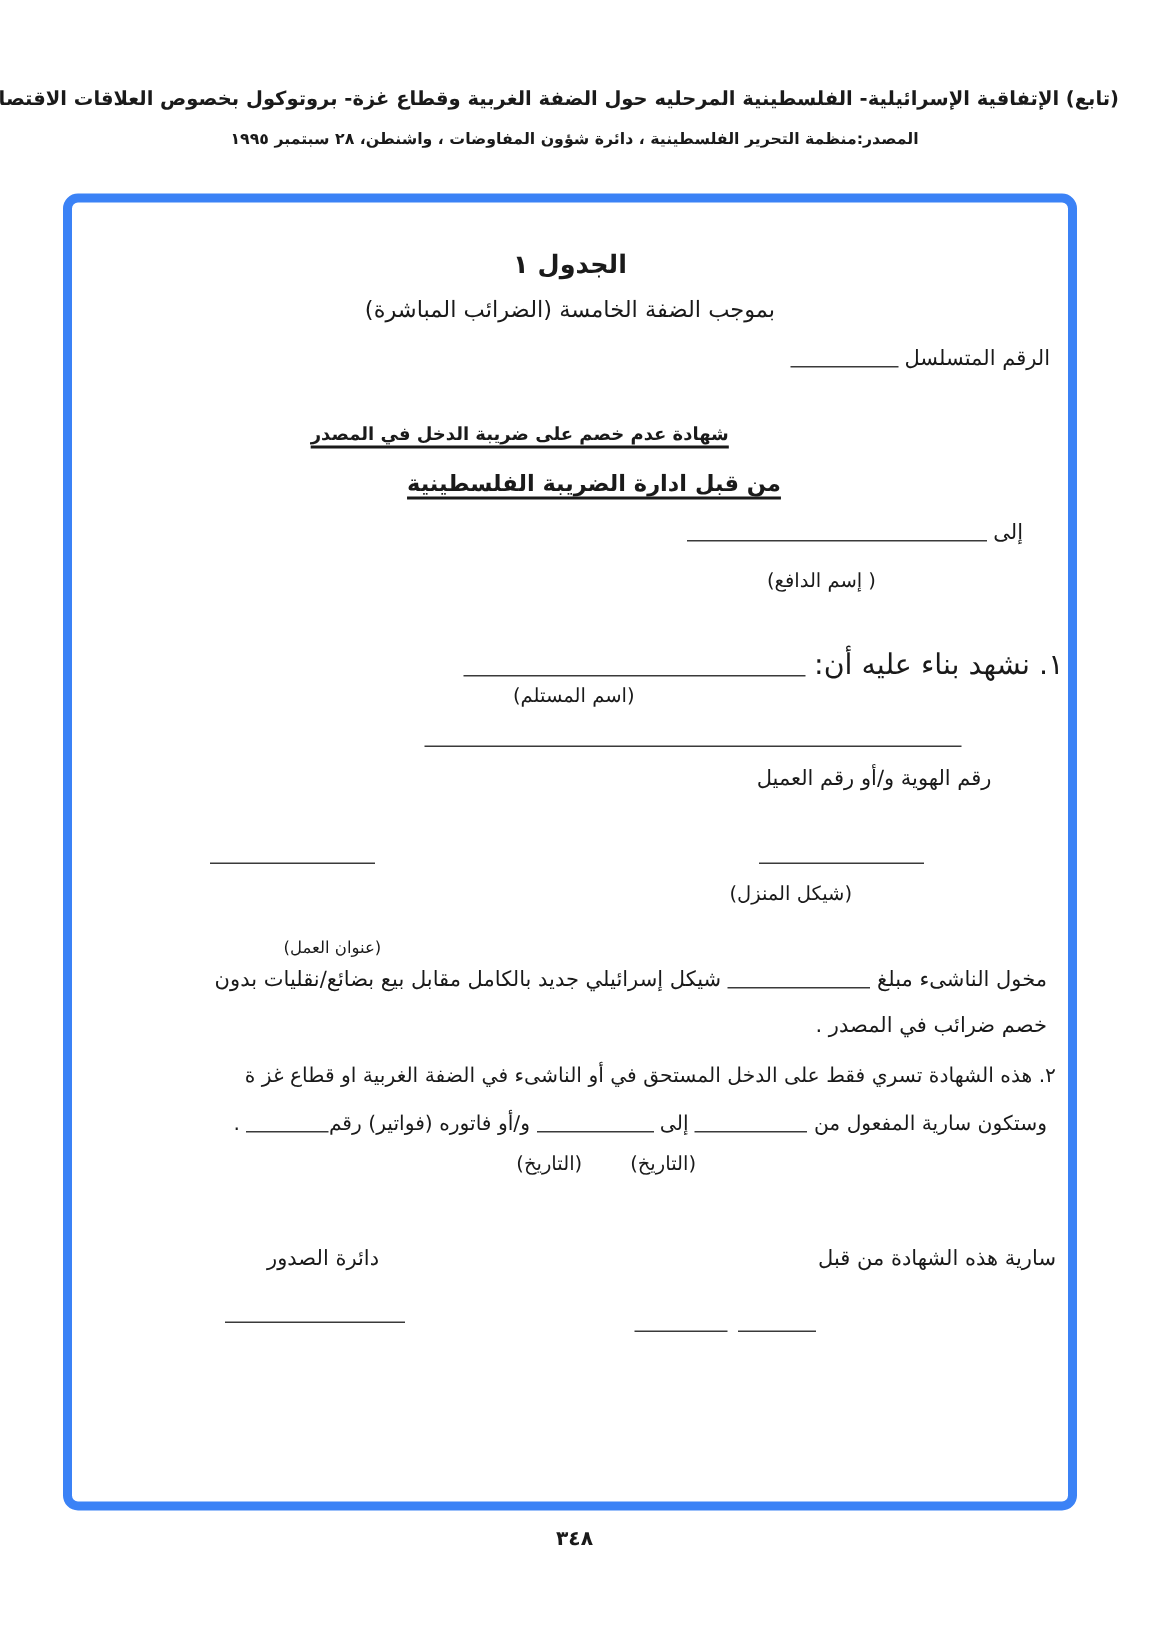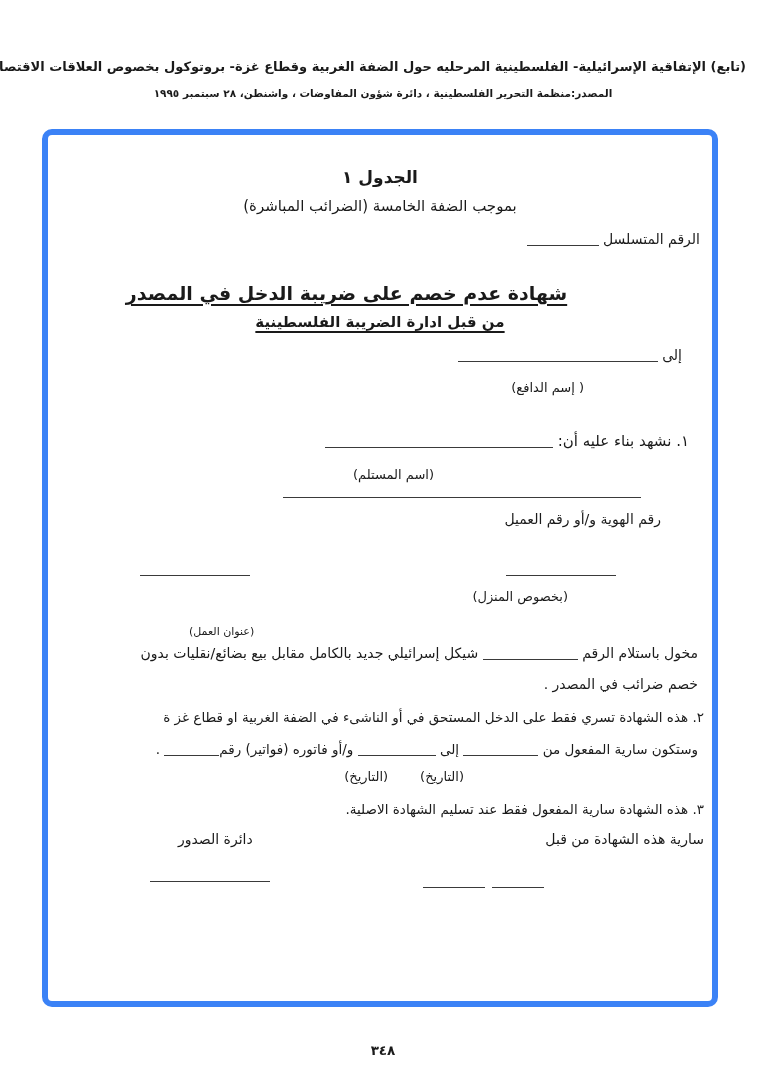--- a/index.html
+++ b/index.html
@@ -33,46 +33,46 @@
   .hdr2{top:87px;left:20px;width:726px;font-size:10.5px;}
   
   .frame{
     top:129px;left:42px;width:664px;height:866px;
     border:6px solid #3b82f6;border-radius:10px;
   }
   
   .title{top:32px;left:0;width:664px;font-size:17px;}
   .subtitle{top:62px;left:0;width:664px;font-size:15px;}
   .serial-row{top:96px;right:12px;font-size:14px;}
-  .head1{top:147px;left:0;width:597px;font-size:19px;}
-  .head2{top:178px;left:0;width:664px;font-size:15px;}
+  .head1{top:147px;left:0;width:597px;font-size:12px;}
+  .head2{top:178px;left:0;width:664px;font-size:15px;padding-left:16px;}
   .to-row{top:212px;right:30px;font-size:14px;}
   .payer-cap{top:245px;right:128px;font-size:13px;}
-  .clause1-row{top:297px;right:23px;font-size:15px;}
-  .recipient-cap{top:322px;right:278px;font-size:13px;margin-top:10px;}
+  .clause1-row{top:297px;right:3px;font-size:19px;}
+  .recipient-cap{top:322px;right:289px;font-size:13px;}
   .id-line{top:352px;right:71px;width:358px;}
   .id-cap{top:376px;right:51px;font-size:14px;}
   .home-line{top:430px;right:96px;width:110px;}
   .work-line{top:430px;left:92px;width:110px;}
   .home-cap{top:454px;right:144px;font-size:13px;}
   .work-cap{top:454px;left:141px;font-size:11px;margin-top:36px;}
   .para1{top:510px;right:14px;left:14px;font-size:14px;}
   .para2{top:541px;right:14px;font-size:14px;margin-left:48px;}
   .clause2a{top:574px;right:8px;left:6px;font-size:13.5px;}
   .clause2b{top:606px;right:14px;font-size:13.5px;}
   .date-caps{top:634px;right:248px;font-size:13px;text-align:center;}
   .date-caps .gap{display:inline-block;width:32px;}
   .clause3{top:666px;right:8px;font-size:13.5px;}
   .issued-label{top:696px;right:8px;font-size:14px;}
   .issue-date-label{top:696px;left:130px;font-size:14px;}
   .sig-right{top:736px;right:168px;}
   .sig-right .b1{width:52px;margin-left:7px;}
   .sig-right .b2{width:62px;}
   .sig-left{top:736px;left:102px;width:120px;}
-  .pagenum{top:1018px;left:0;width:766px;font-size:13.5px;letter-spacing:4px;margin-top:24px;}
+  .pagenum{top:1018px;left:0;width:766px;font-size:13.5px;letter-spacing:4px;}
 </style>
 </head>
 <body>
 
 <div class="page">
 
   <div class="abs hdr1 center bold nowrap">(تابع) الإتفاقية الإسرائيلية- الفلسطينية المرحليه حول الضفة الغربية وقطاع غزة- بروتوكول بخصوص العلاقات الاقتصادية</div>
   <div class="abs hdr2 center bold nowrap">المصدر:منظمة التحرير الفلسطينية ، دائرة شؤون المفاوضات ، واشنطن، ٢٨ سبتمبر ١٩٩٥</div>
 
   <div class="abs frame">
@@ -98,44 +98,43 @@
       <span>١. نشهد بناء عليه أن:</span>
       <span class="blank" style="width:228px"></span>
     </div>
     <div class="abs recipient-cap">(اسم المستلم)</div>
 
     <div class="abs id-line rule"></div>
     <div class="abs id-cap">رقم الهوية و/أو رقم العميل</div>
 
     <div class="abs home-line rule"></div>
     <div class="abs work-line rule"></div>
-    <div class="abs home-cap">(بخصوص المنزل)</div>
+    <div class="abs home-cap">(شيكل المنزل)</div>
     <div class="abs work-cap">(عنوان العمل)</div>
 
     <div class="abs para1 nowrap">
-      <span>مخول باستلام الرقم</span>
+      <span>مخول الناشىء مبلغ</span>
       <span class="blank" style="width:95px"></span>
       <span>شيكل إسرائيلي جديد بالكامل مقابل بيع بضائع/نقليات بدون</span>
     </div>
     <div class="abs para2 nowrap">خصم ضرائب في المصدر .</div>
 
     <div class="abs clause2a nowrap">٢. هذه الشهادة تسري فقط على الدخل المستحق في أو الناشىء في الضفة الغربية او قطاع غز ة</div>
     <div class="abs clause2b nowrap">
       <span>وستكون سارية المفعول من</span>
       <span class="blank" style="width:75px"></span>
       <span>إلى</span>
       <span class="blank" style="width:78px"></span>
       <span>و/أو فاتوره (فواتير) رقم</span><span class="blank" style="width:55px"></span>
       <span>.</span>
     </div>
     <div class="abs date-caps nowrap">
       <span>(التاريخ)</span><span class="gap"></span><span>(التاريخ)</span>
     </div>
 
-    <div class="abs clause3 nowrap">٣. هذه الشهادة سارية المفعول فقط عند تسليم الشهادة الاصلية.</div>
 
     <div class="abs issued-label nowrap">سارية هذه الشهادة من قبل</div>
     <div class="abs issue-date-label nowrap">دائرة الصدور</div>
 
     <div class="abs sig-right nowrap">
       <span class="blank b1"></span><span class="blank b2"></span>
     </div>
     <div class="abs sig-left rule"></div>
 
   </div>

